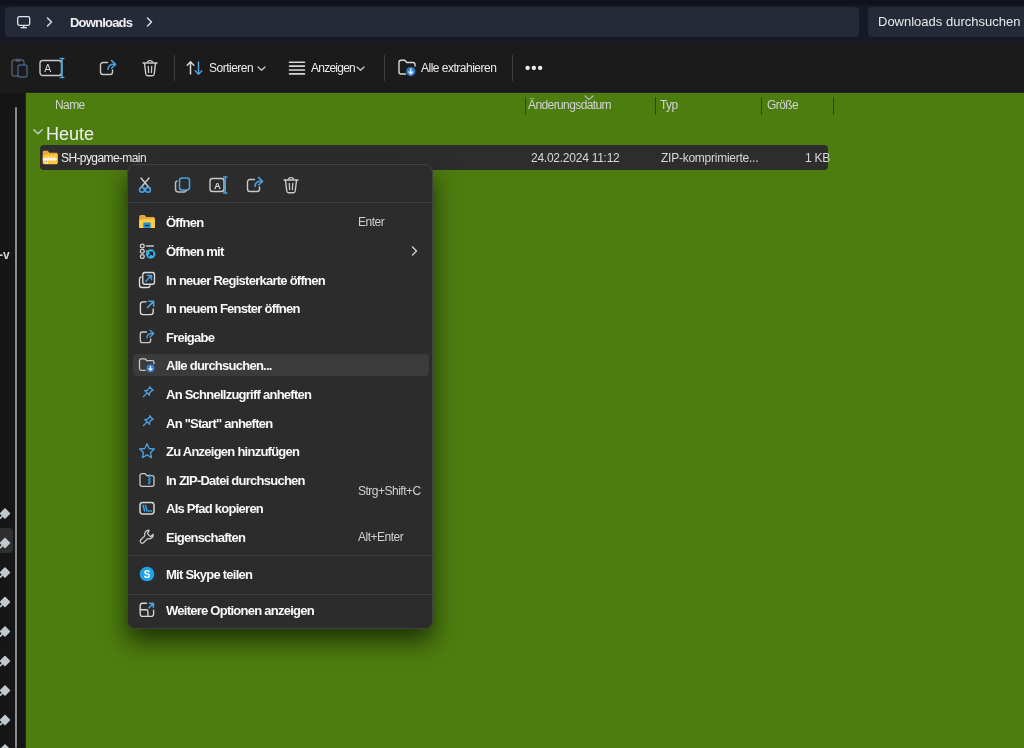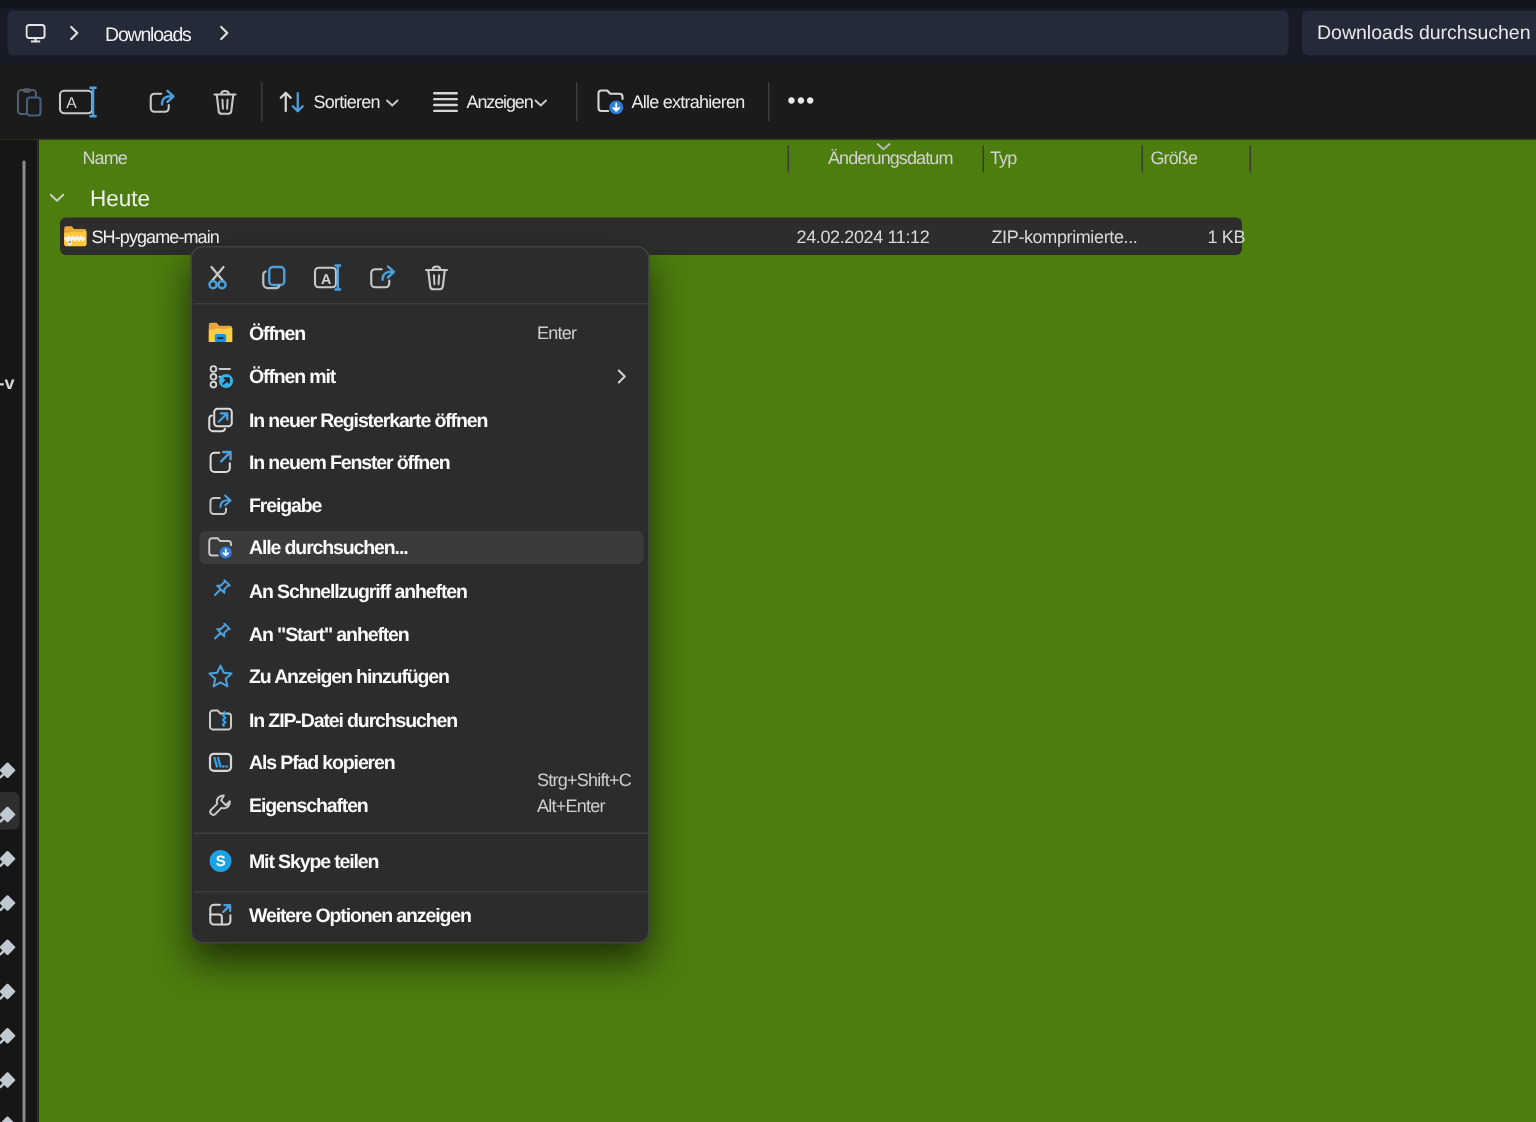--- a/index.html
+++ b/index.html
@@ -5,21 +5,21 @@
   * { margin:0; padding:0; box-sizing:border-box; }
   html,body { width:1024px; height:748px; overflow:hidden; background:#1a1a1a; }
   body { font-family:"Liberation Sans", sans-serif; position:relative; }
   .abs { position:absolute; }
   
   #addrband { left:0; top:0; width:1024px; height:43px; background:#171a24; }
   #addrband .topedge { left:0; top:0; width:1024px; height:5px; background:#10121c; position:absolute; }
   #addrbar { left:5px; top:7px; width:854px; height:30px; background:#252a38; border-radius:4px; position:absolute; }
   #searchbox { left:868px; top:7px; width:160px; height:30px; background:#252a38; border-radius:4px; position:absolute;
     color:#e8e8ea; font-size:13px; line-height:30px; padding-left:10px; }
-  .crumbtext { color:#f0f0f2; font-size:13px; font-weight:400; letter-spacing:-0.8px; }
+  .crumbtext { color:#f0f0f2; font-size:13px; font-weight:700; letter-spacing:-0.8px; }
   
   #toolbar { left:0; top:43px; width:1024px; height:50px; background:#1b1b1b; }
   .tsep { position:absolute; width:1px; top:12px; height:26px; background:#3c3c3e; }
   .tlabel { color:#ebebeb; font-size:12px; letter-spacing:-0.5px; }
   
   #content { left:0; top:93px; width:1024px; height:655px; background:#4d7c0f; }
   #navstrip { left:0; top:93px; width:25px; height:655px; background:#161616; }
   #navline { left:15px; top:107px; width:2px; height:641px; background:#8b8b8b; border-radius:1px; }
   #navdiv { left:25px; top:93px; width:1px; height:655px; background:#262626; }
   .hdrtext { color:#d2d2d2; font-size:12px; letter-spacing:-0.6px; }
@@ -110,32 +110,32 @@
     <div class="tsep" style="left:512px"></div>
     <div class="abs" style="left:525px;top:16px;color:#e8e8e8;font-size:15px;font-weight:bold;letter-spacing:1px">•••</div>
   </div>
   <div class="abs" id="content">
     <div class="abs" style="left:26px;top:-1px;width:998px;height:1px;background:#262626"></div>
 
     <div class="abs hdrtext" style="left:55px;top:5px">Name</div>
     <svg class="abs" style="left:583px;top:1px" width="12" height="8" viewBox="0 0 12 8">
       <path d="M2 2 L6 5.6 L10 2" fill="none" stroke="#bdbdbd" stroke-width="1.2" stroke-linecap="round" stroke-linejoin="round"></path>
     </svg>
-    <div class="abs hdrtext" style="left:552px;top:5px">Änderungsdatum</div>
+    <div class="abs hdrtext" style="left:528px;top:5px">Änderungsdatum</div>
     <div class="abs hdrtext" style="left:660px;top:5px">Typ</div>
     <div class="abs hdrtext" style="left:767px;top:5px">Größe</div>
     <div class="hsep" style="left:525px;top:4px"></div>
     <div class="hsep" style="left:655px;top:4px"></div>
     <div class="hsep" style="left:761px;top:4px"></div>
     <div class="hsep" style="left:833px;top:4px"></div>
 
     <svg class="abs" style="left:32px;top:33px" width="12" height="12" viewBox="0 0 12 12">
       <path d="M1.8 3.8 L6 7.8 L10.2 3.8" fill="none" stroke="#cfcfcf" stroke-width="1.3" stroke-linecap="round" stroke-linejoin="round"></path>
     </svg>
-    <div class="abs" style="left:60px;top:31px;color:#f0f0f0;font-size:15px">Heute</div>
+    <div class="abs" style="left:46px;top:31px;color:#f0f0f0;font-size:18px">Heute</div>
   </div>
   <div class="abs" id="navstrip">
     <div class="abs" style="left:-1px;top:155px;color:#d9d9d9;font-size:12px;font-weight:bold">-v</div>
     <div class="abs" style="left:-4px;top:435px;width:17px;height:25px;background:#2e2e2e;border-radius:4px"></div>
     <svg class="abs" style="left:0px;top:409px" width="12" height="260" viewBox="0 0 12 260">
       <g fill="#c0c9cf" stroke="#c0c9cf" stroke-width="1.6" stroke-linejoin="round" stroke-linecap="round">
         <g transform="translate(5,11.5)">
           <path d="M0 -4.4 L4.4 0 L0 4.4 L-4.4 0 Z"></path>
           <path d="M-1.8 1.8 L-4.6 4.6" fill="none"></path>
         </g>
@@ -296,21 +296,21 @@
     </svg>
     <div class="mitem" style="top:314.7px">In ZIP-Datei durchsuchen</div>
 
     <svg class="micon" style="left:18.5px;top:343.3px" width="18" height="18" viewBox="0 0 18 18">
       <rect x="2" y="3.5" width="14" height="11.4" rx="2.6" fill="none" stroke="#d6d6d6" stroke-width="1.5"></rect>
       <path d="M5 6.2 L6.6 12 M7.4 6.2 L9 12" stroke="#35a3e8" stroke-width="1.5" stroke-linecap="round"></path>
       <circle cx="10.9" cy="12" r="0.9" fill="#35a3e8"></circle>
       <circle cx="13.1" cy="12" r="0.9" fill="#35a3e8"></circle>
     </svg>
     <div class="mitem" style="top:343.3px">Als Pfad kopieren</div>
-    <div class="mshort" style="top:355px">Strg+Shift+C</div>
+    <div class="mshort" style="top:326px">Strg+Shift+C</div>
 
     <svg class="micon" style="left:18.5px;top:371.9px" width="18" height="18" viewBox="0 0 18 18">
       <path d="M11.2 2.3 a4.2 4.2 0 0 0 -4.4 5.6 L2.6 12 a2 2 0 0 0 2.8 2.8 L9.6 10.6 a4.2 4.2 0 0 0 5.6 -4.4 L12.6 8.8 L9.4 5.6 Z" fill="none" stroke="#c9c9c9" stroke-width="1.3" stroke-linejoin="round"></path>
     </svg>
     <div class="mitem" style="top:371.9px">Eigenschaften</div>
     <div class="mshort" style="top:371.9px">Alt+Enter</div>
     <div class="msep" style="top:389.5px"></div>
 
     <svg class="micon" style="left:18.5px;top:408.5px" width="18" height="18" viewBox="0 0 18 18">
       <circle cx="9" cy="9" r="7.3" fill="#1da2e8"></circle>

